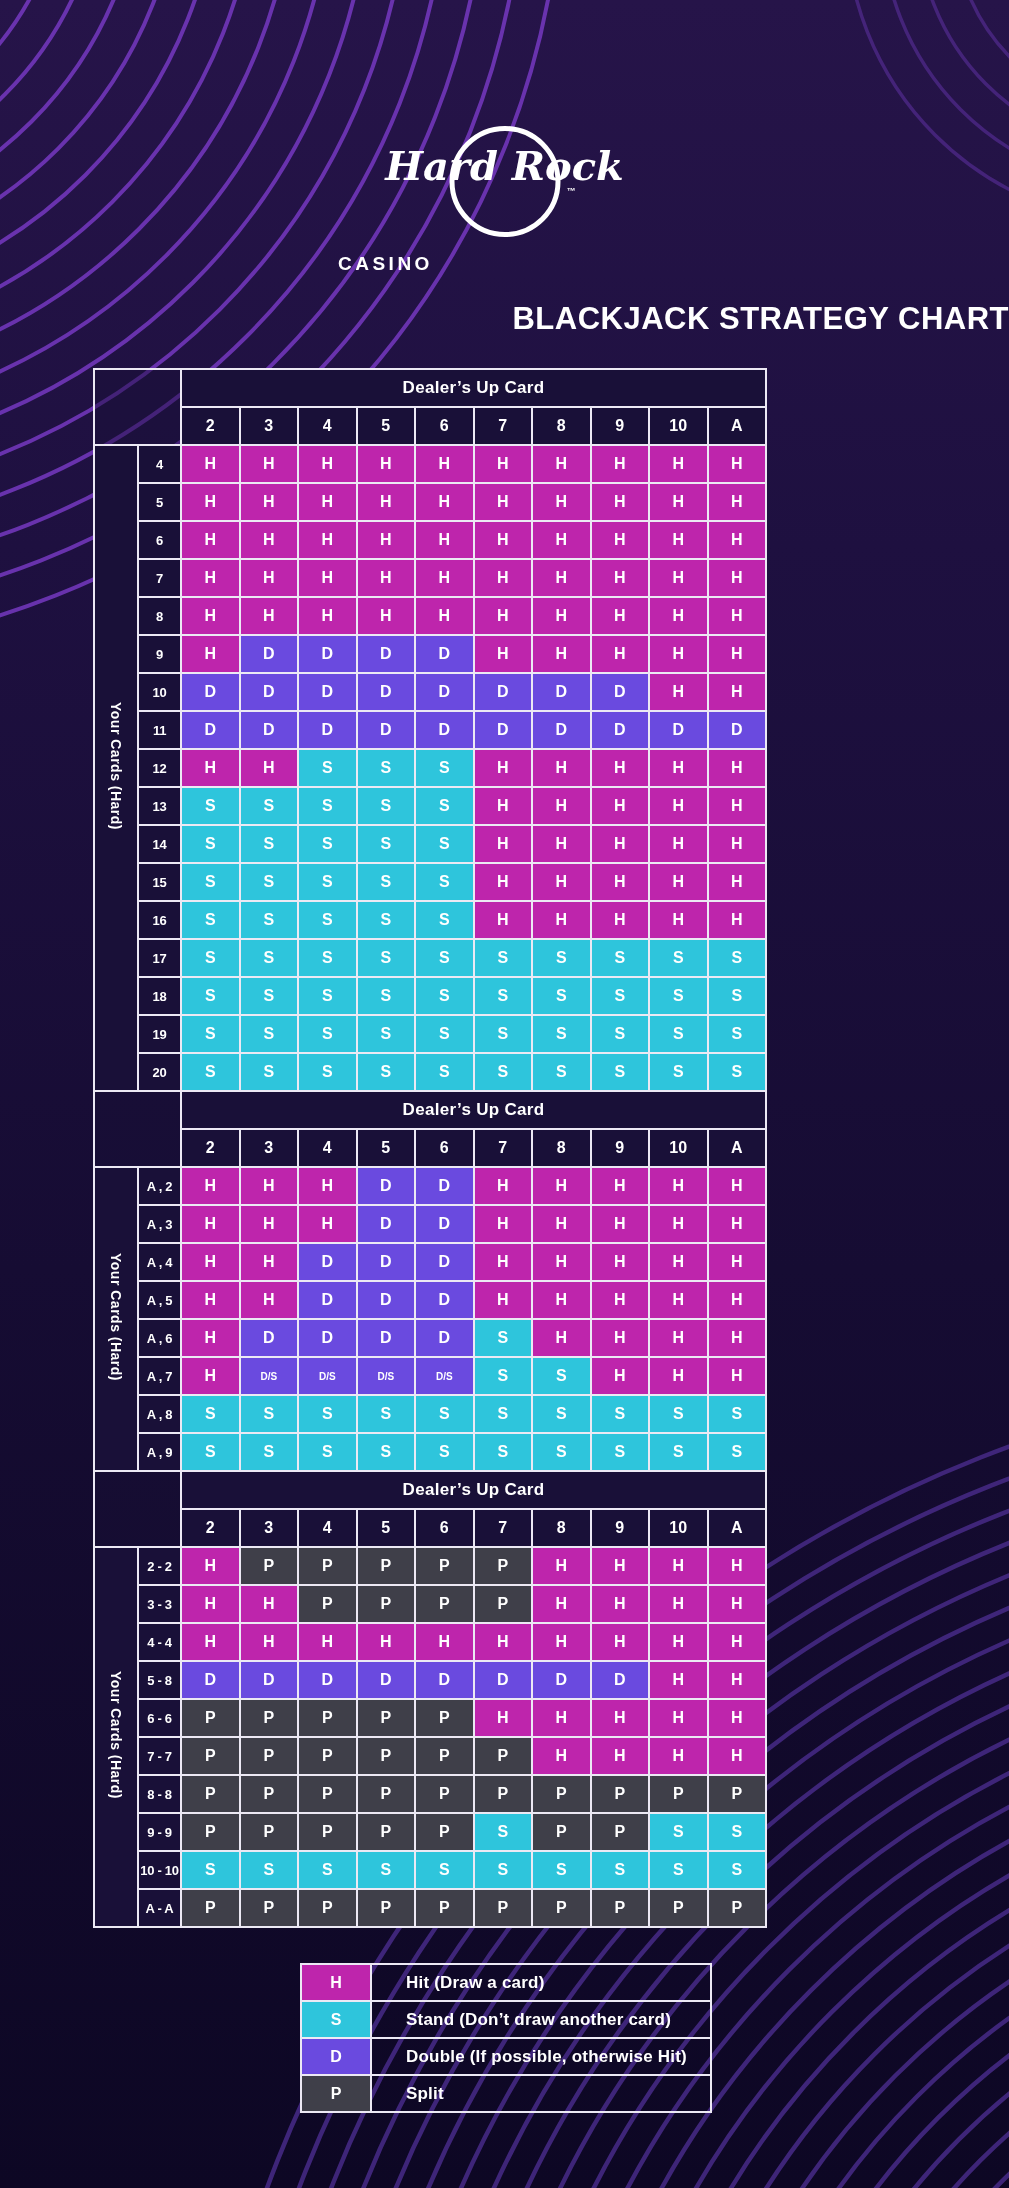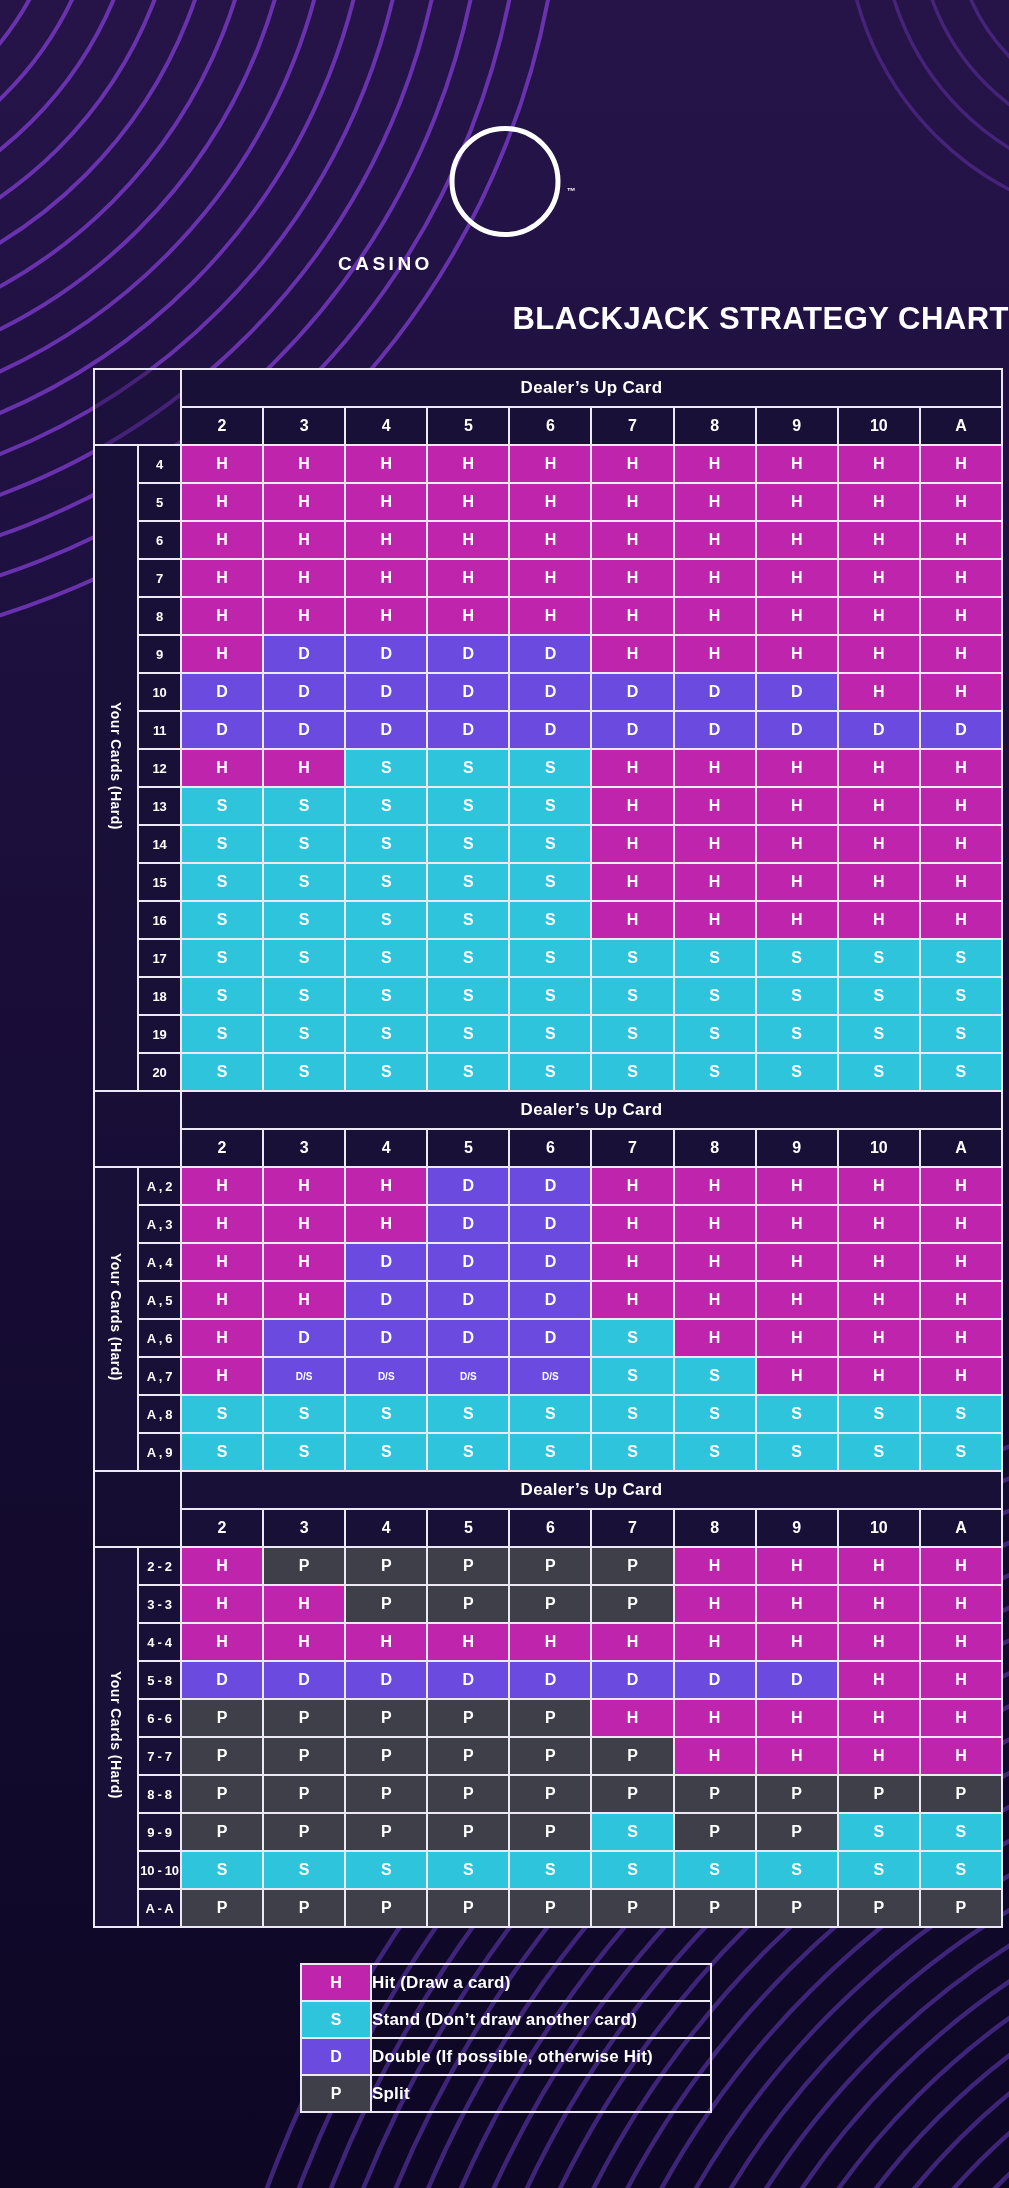--- a/index.html
+++ b/index.html
@@ -19,21 +19,21 @@
   .logo-bet{position:absolute;top:79px;left:0;width:100%;text-align:center;
     font-size:24px;font-weight:bold;letter-spacing:7px;text-indent:7px;}
   .logo-casino{position:absolute;top:133px;left:0;width:100%;text-align:left;
     font-size:19px;font-weight:bold;letter-spacing:3.5px;text-indent:3.5px;}
 
   .title{position:absolute;top:301px;left:0;width:100%;margin:0;text-align:right;
     font-size:31px;font-weight:bold;letter-spacing:.5px;}
 
   
   #tables-root{position:absolute;left:93px;top:368px;}
-  .strategy-table{border-collapse:collapse;table-layout:fixed;width:910px;}
+  .strategy-table{border-collapse:collapse;table-layout:fixed;width:674px;}
   .strategy-table + .strategy-table{margin-top:-2px;}
   .strategy-table tr{height:38px;}
   .strategy-table td{border:2px solid #ece9f4;text-align:center;vertical-align:middle;
     padding:0;font-weight:bold;color:#fff;}
   col.col-side{width:44px;} col.col-label{width:43px;}
   .corner{background:rgba(25,16,56,.45);}
   .dealer-band{background:#191038;font-size:17px;letter-spacing:.3px;}
   .col-head{background:#191038;font-size:16px;}
   .row-label{background:#191038;font-size:13px;letter-spacing:-.3px;white-space:nowrap;}
   .side-cell{background:#191038;}
@@ -42,21 +42,21 @@
   .cell{font-size:16px;}
   .c-H{background:var(--c-H,#be25ac);} .c-S{background:var(--c-S,#2ec5dc);}
   .c-D,.c-DS{background:var(--c-D,#6a4adf);} .c-P{background:var(--c-P,#3f3f49);}
   .c-DS{font-size:10px;}
 
   
   .legend{position:absolute;left:300px;top:1963px;border-collapse:collapse;width:412px;}
   .legend tr{height:37px;}
   .legend td{border:2px solid #ece9f4;padding:0;font-weight:bold;color:#fff;vertical-align:middle;}
   .legend .swatch{width:68px;text-align:center;font-size:16px;}
-  .legend .legend-label{font-size:17px;background:transparent;letter-spacing:.2px;}
+  .legend .legend-label{padding-left:34px;font-size:17px;background:transparent;letter-spacing:.2px;}
 </style>
 </head>
 <body>
 
 <div class="page">
 
   <svg id="bg-arcs" width="1009" height="2188" viewBox="0 0 1009 2188">
       <circle cx="-240" cy="-150" r="270" fill="none" stroke="#7a3bc8" stroke-width="4" opacity="0.8"></circle>
       <circle cx="-240" cy="-150" r="308" fill="none" stroke="#7a3bc8" stroke-width="4" opacity="0.8"></circle>
       <circle cx="-240" cy="-150" r="346" fill="none" stroke="#7a3bc8" stroke-width="4" opacity="0.8"></circle>
@@ -98,20 +98,21 @@
       <circle cx="1440" cy="2620" r="1250" fill="none" stroke="#41277d" stroke-width="4.5" opacity="0.95"></circle>
       <circle cx="1150" cy="-80" r="160" fill="none" stroke="#5a2f9b" stroke-width="3.5" opacity="0.6"></circle>
       <circle cx="1150" cy="-80" r="196" fill="none" stroke="#5a2f9b" stroke-width="3.5" opacity="0.6"></circle>
       <circle cx="1150" cy="-80" r="232" fill="none" stroke="#5a2f9b" stroke-width="3.5" opacity="0.6"></circle>
       <circle cx="1150" cy="-80" r="268" fill="none" stroke="#5a2f9b" stroke-width="3.5" opacity="0.6"></circle>
       <circle cx="1150" cy="-80" r="304" fill="none" stroke="#5a2f9b" stroke-width="3.5" opacity="0.6"></circle>
     </svg>
 
   <div class="logo">
     <div class="logo-circle"></div>
+    <div class="logo-script">Hard Rock</div>
     <div class="logo-tm">™</div>
     <div class="logo-casino">CASINO</div>
   </div>
 
   <h1 class="title">BLACKJACK STRATEGY CHART</h1>
 
   <div id="tables-root">
       <table class="strategy-table">
         <colgroup>
           <col class="col-side">

